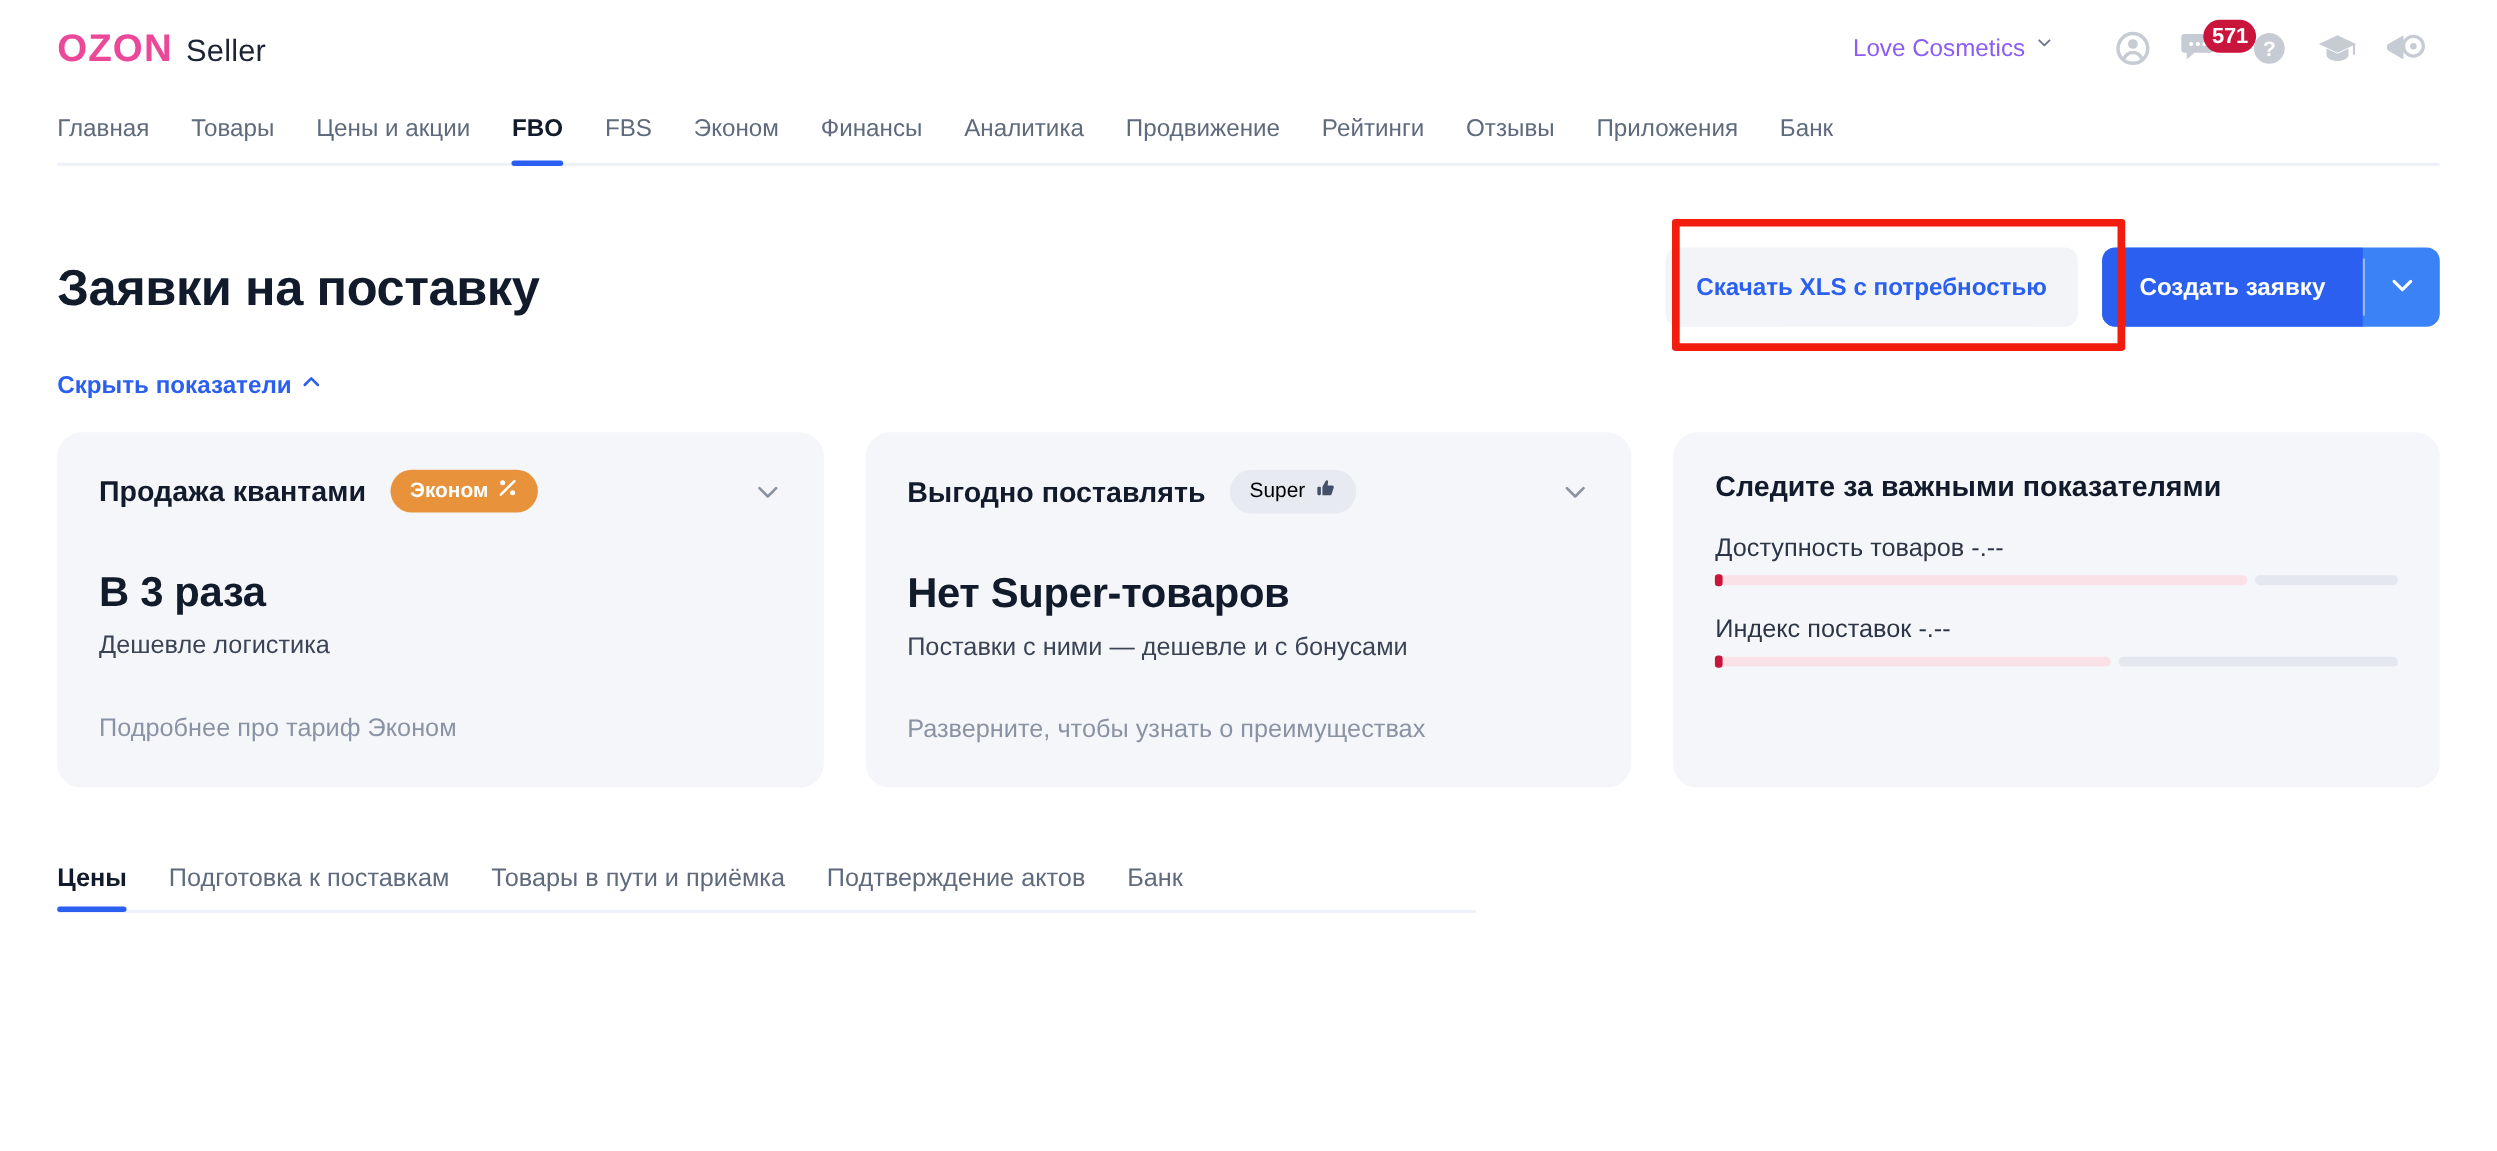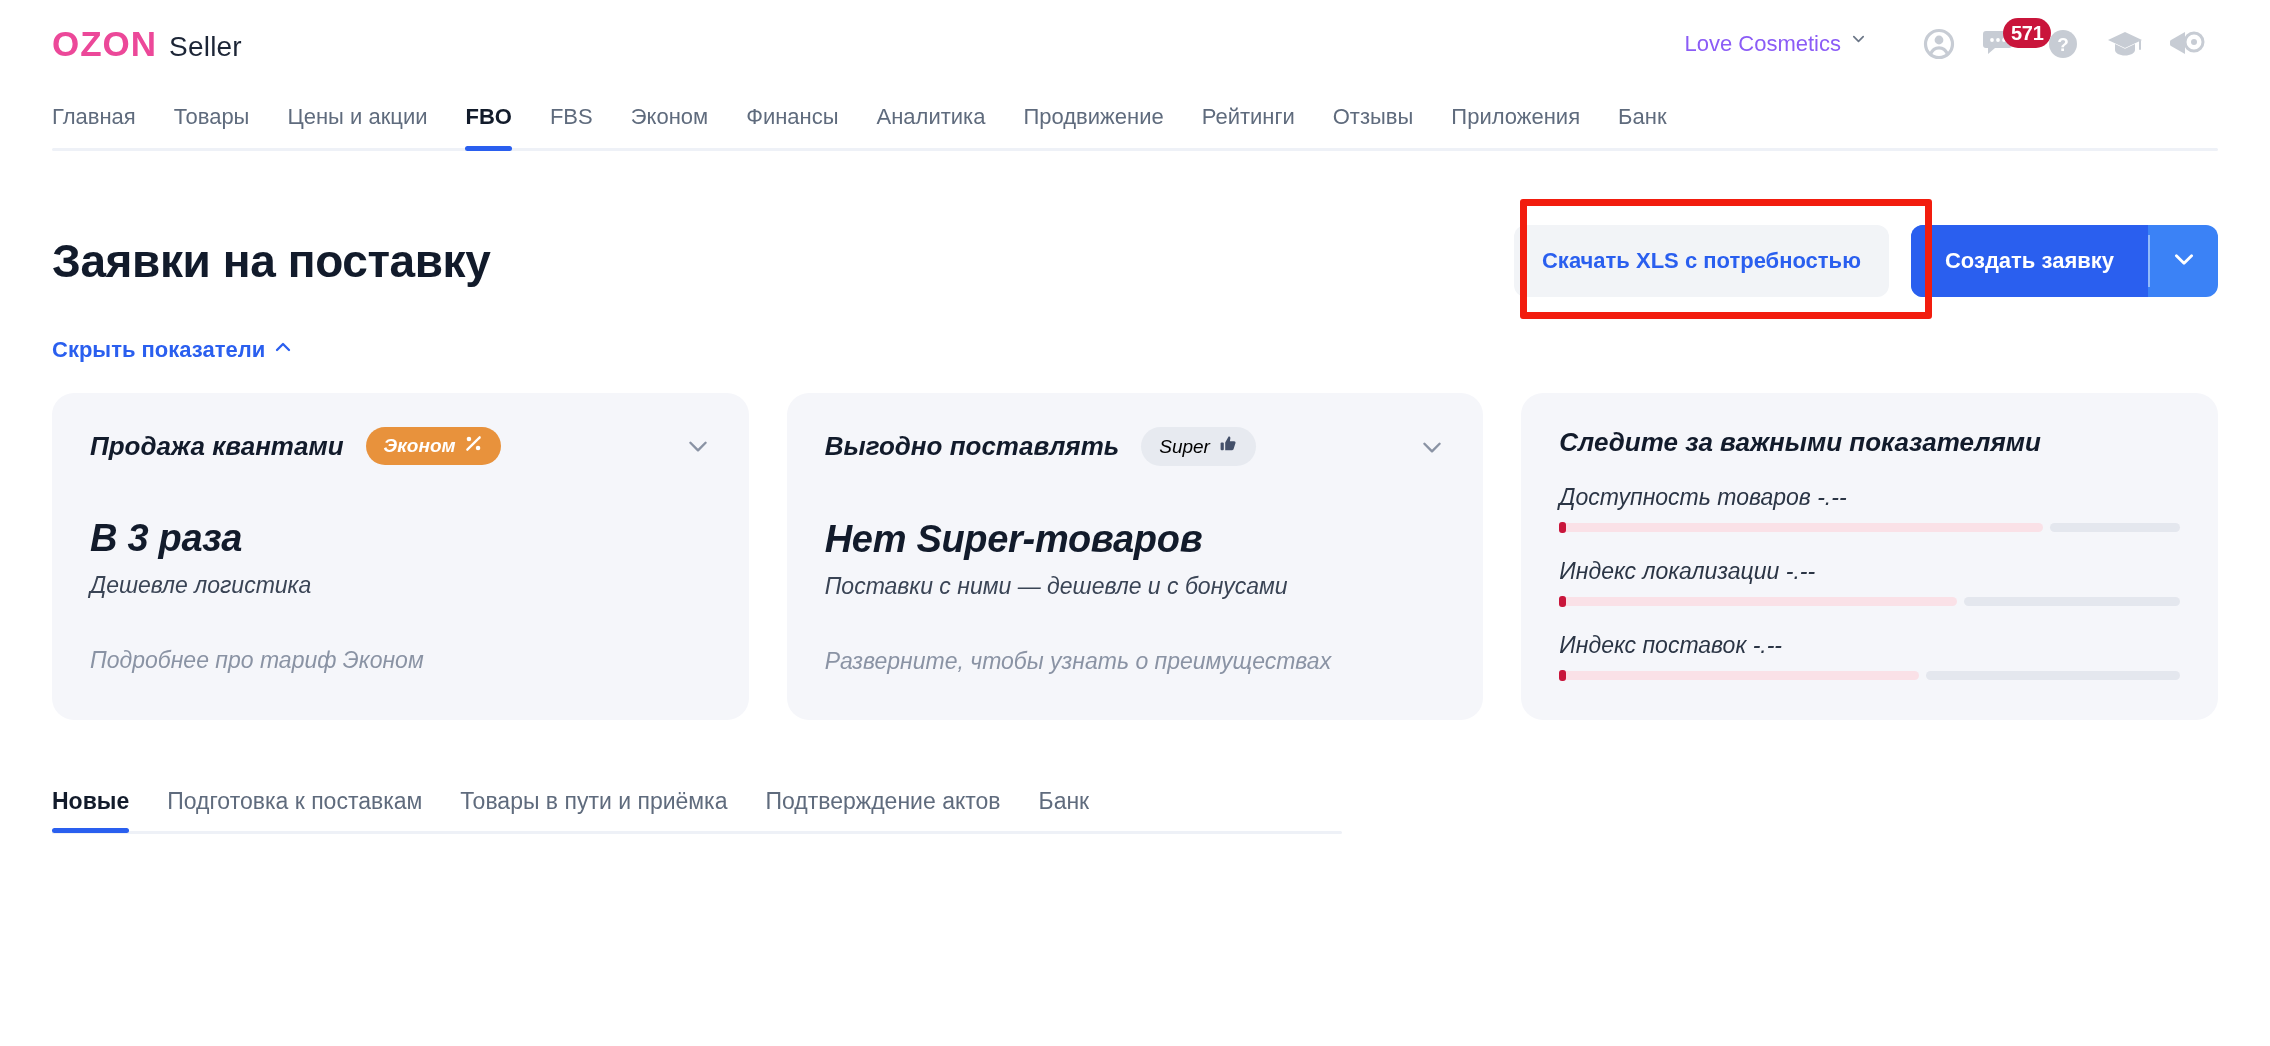--- a/index.html
+++ b/index.html
@@ -205,21 +205,20 @@
     font-size: 22px;
     font-weight: 700;
     cursor: pointer;
   }
 
   
   .cards {
     display: flex;
     gap: 38px;
     margin-top: 30px;
-    font-style: italic;
   }
   .card {
     background: #f5f6fa;
     border-radius: 22px;
     padding: 34px 38px 40px 38px;
     flex: 1 1 0;
     min-width: 0;
   }
   .card-head {
     display: flex;
@@ -509,44 +508,36 @@
 
       <div class="metric">
         <div class="metric-label">Доступность товаров -.--</div>
         <div class="metric-bar">
           <span class="bar-marker"></span>
           <span class="bar-pink" style="width:78%"></span>
           <span class="bar-gray"></span>
         </div>
       </div>
 
-      <div class="metric">
-        <div class="metric-label">Индекс локализации -.--</div>
-        <div class="metric-bar">
-          <span class="bar-marker"></span>
-          <span class="bar-pink" style="width:64%"></span>
-          <span class="bar-gray"></span>
-        </div>
-      </div>
 
       <div class="metric">
         <div class="metric-label">Индекс поставок -.--</div>
         <div class="metric-bar">
           <span class="bar-marker"></span>
           <span class="bar-pink" style="width:58%"></span>
           <span class="bar-gray"></span>
         </div>
       </div>
     </div>
   </div>
 
   
   <div class="subtabs-wrap">
     <div class="subtabs">
-      <div class="subtab active">Новые</div>
+      <div class="subtab active">Цены</div>
       <div class="subtab">Подготовка к поставкам</div>
       <div class="subtab">Товары в пути и приёмка</div>
       <div class="subtab">Подтверждение актов</div>
       <div class="subtab">Банк</div>
     </div>
     <div class="subtabs-rule"></div>
   </div>
 
 </div>
 

